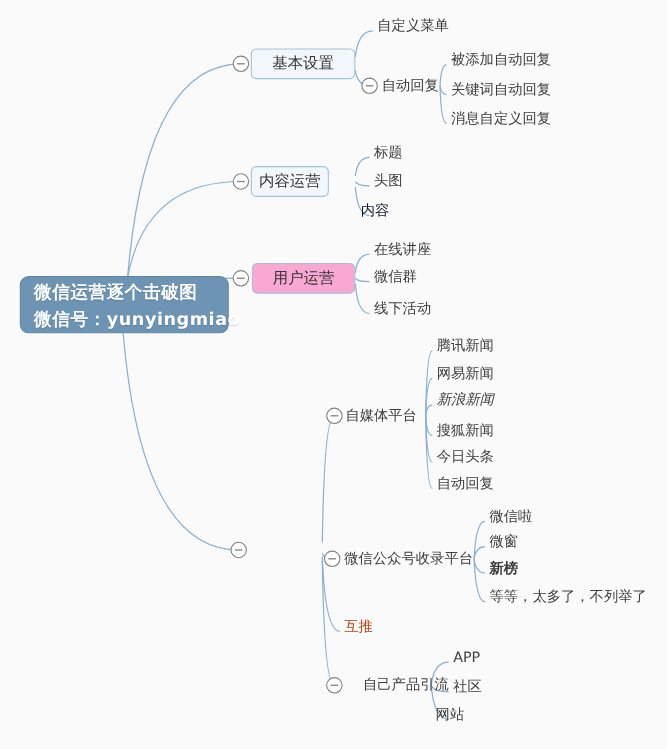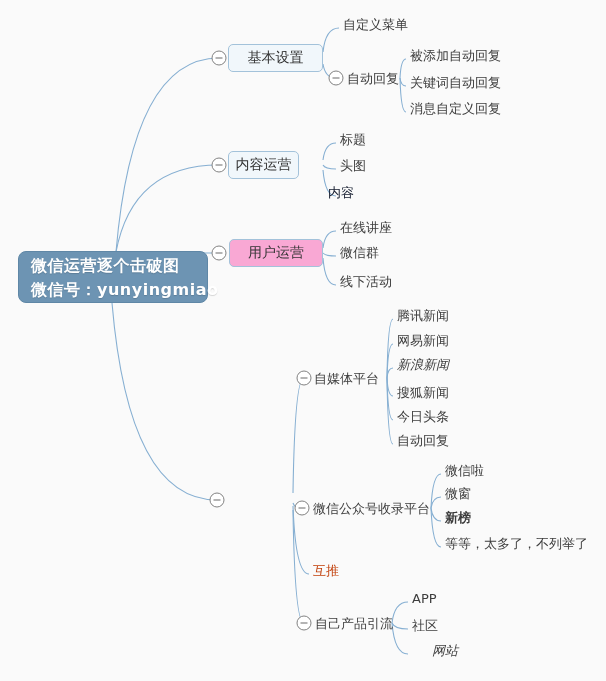--- a/index.html
+++ b/index.html
@@ -148,17 +148,17 @@
     <div class="leaf-label" style="left: 397px; top: 364px; color: rgb(61, 61, 61); font-style: italic;"><span>新浪新闻</span></div>
     <div class="leaf-label" style="left: 397px; top: 392px; color: rgb(61, 61, 61);"><span>搜狐新闻</span></div>
     <div class="leaf-label" style="left: 397px; top: 416px; color: rgb(61, 61, 61);"><span>今日头条</span></div>
     <div class="leaf-label" style="left: 397px; top: 440px; color: rgb(61, 61, 61);"><span>自动回复</span></div>
     <div class="leaf-label" style="left: 313px; top: 508px; color: rgb(61, 61, 61);"><span>微信公众号收录平台</span></div>
     <div class="leaf-label" style="left: 445px; top: 470px; color: rgb(61, 61, 61);"><span>微信啦</span></div>
     <div class="leaf-label" style="left: 445px; top: 493px; color: rgb(61, 61, 61);"><span>微窗</span></div>
     <div class="leaf-label" style="left: 445px; top: 517px; color: rgb(61, 61, 61); font-weight: bold;"><span>新榜</span></div>
     <div class="leaf-label" style="left: 445px; top: 543px; color: rgb(61, 61, 61);"><span>等等，太多了，不列举了</span></div>
     <div class="leaf-label" style="left: 313px; top: 570px; color: #c2410c;"><span>互推</span></div>
-    <div class="leaf-label" style="left: 315px; top: 623px; color: rgb(61, 61, 61);"><span>自己产品引流</span></div>
+    <div class="leaf-label" style="left: 330px; top: 623px; color: rgb(61, 61, 61);"><span>自己产品引流</span></div>
     <div class="leaf-label" style="left: 412px; top: 598px; color: rgb(61, 61, 61);"><span>APP</span></div>
     <div class="leaf-label" style="left: 412px; top: 625px; color: rgb(61, 61, 61);"><span>社区</span></div>
-    <div class="leaf-label" style="left: 432px; top: 650px; color: rgb(61, 61, 61); font-style: italic;"><span>网站</span></div>
+    <div class="leaf-label" style="left: 396px; top: 650px; color: rgb(61, 61, 61);"><span>网站</span></div>
   </div>
 
 </body></html>

